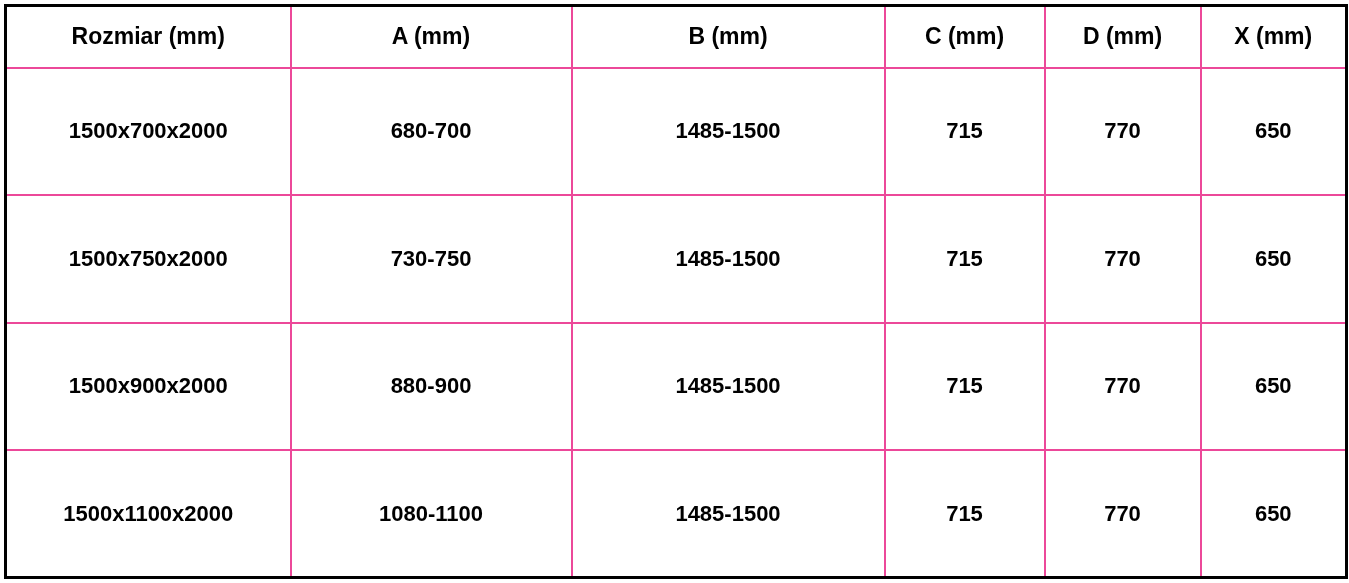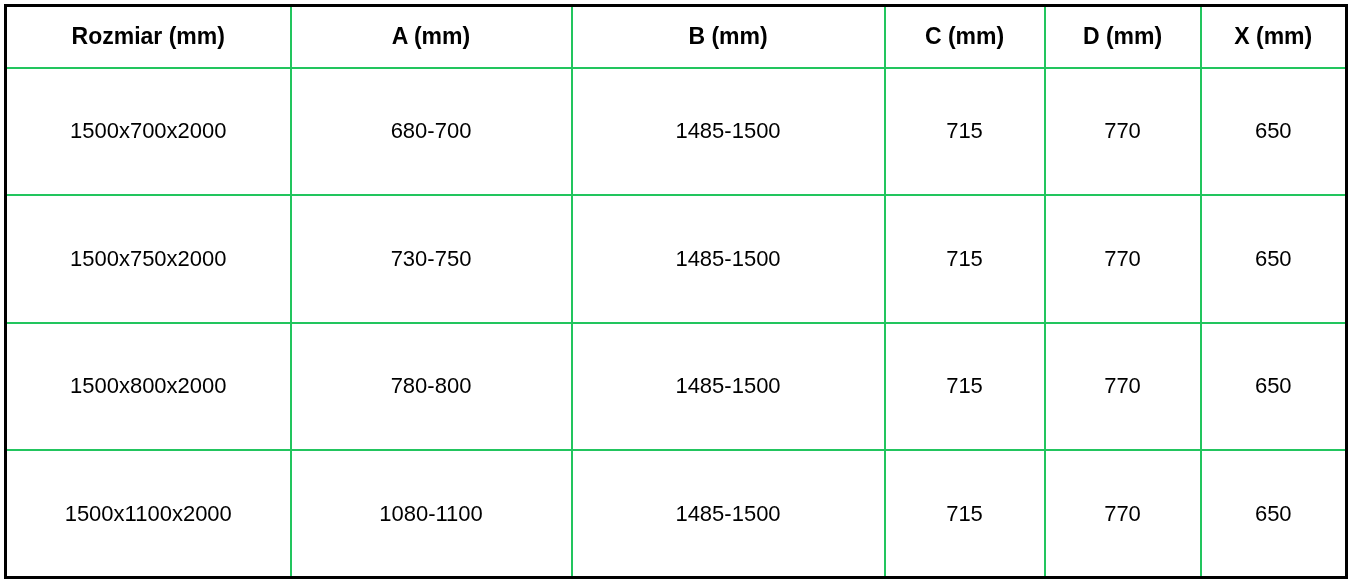--- a/index.html
+++ b/index.html
@@ -18,40 +18,40 @@
   }
   table.spec-table {
     border-collapse: collapse;
     table-layout: fixed;
     width: 1341px;
     height: 575px;
     border: 3px solid #000000;
   }
   table.spec-table th,
   table.spec-table td {
-    border: 2px solid #22c55e;
+    border: 2px solid #ec4899;
     text-align: center;
     vertical-align: middle;
     padding: 0;
     overflow: hidden;
     white-space: nowrap;
   }
   table.spec-table thead tr {
     height: 62px;
   }
   table.spec-table tbody tr {
     height: 64px;
   }
   table.spec-table th {
     font-size: 23px;
     font-weight: 700;
   }
   table.spec-table td {
     font-size: 22px;
-    font-weight: 400;
+    font-weight: 700;
   }
   col.c-rozmiar { width: 285px; }
   col.c-a { width: 281px; }
   col.c-b { width: 313px; }
   col.c-c { width: 160px; }
   col.c-d { width: 156px; }
   col.c-x { width: 146px; }
 </style>
 </head>
 <body>
@@ -87,22 +87,22 @@
       </tr>
       <tr>
         <td>1500x750x2000</td>
         <td>730-750</td>
         <td>1485-1500</td>
         <td>715</td>
         <td>770</td>
         <td>650</td>
       </tr>
       <tr>
-        <td>1500x800x2000</td>
-        <td>780-800</td>
+        <td>1500x900x2000</td>
+        <td>880-900</td>
         <td>1485-1500</td>
         <td>715</td>
         <td>770</td>
         <td>650</td>
       </tr>
       <tr>
         <td>1500x1100x2000</td>
         <td>1080-1100</td>
         <td>1485-1500</td>
         <td>715</td>

